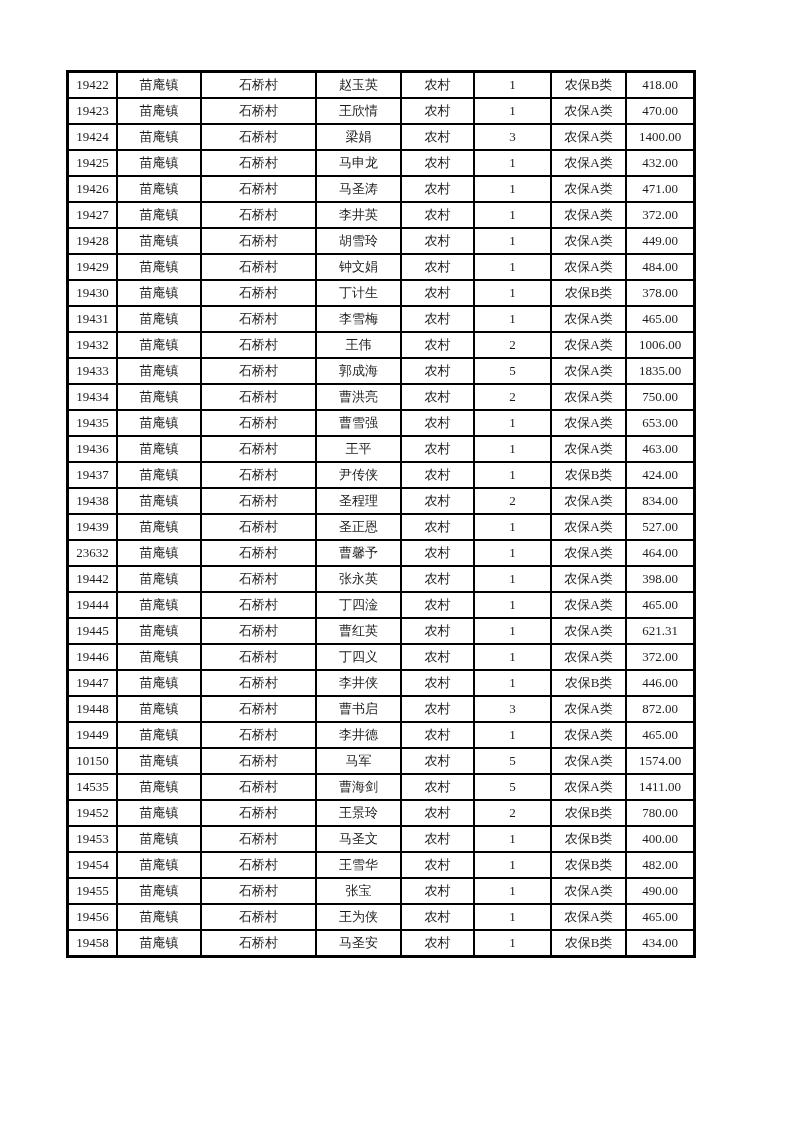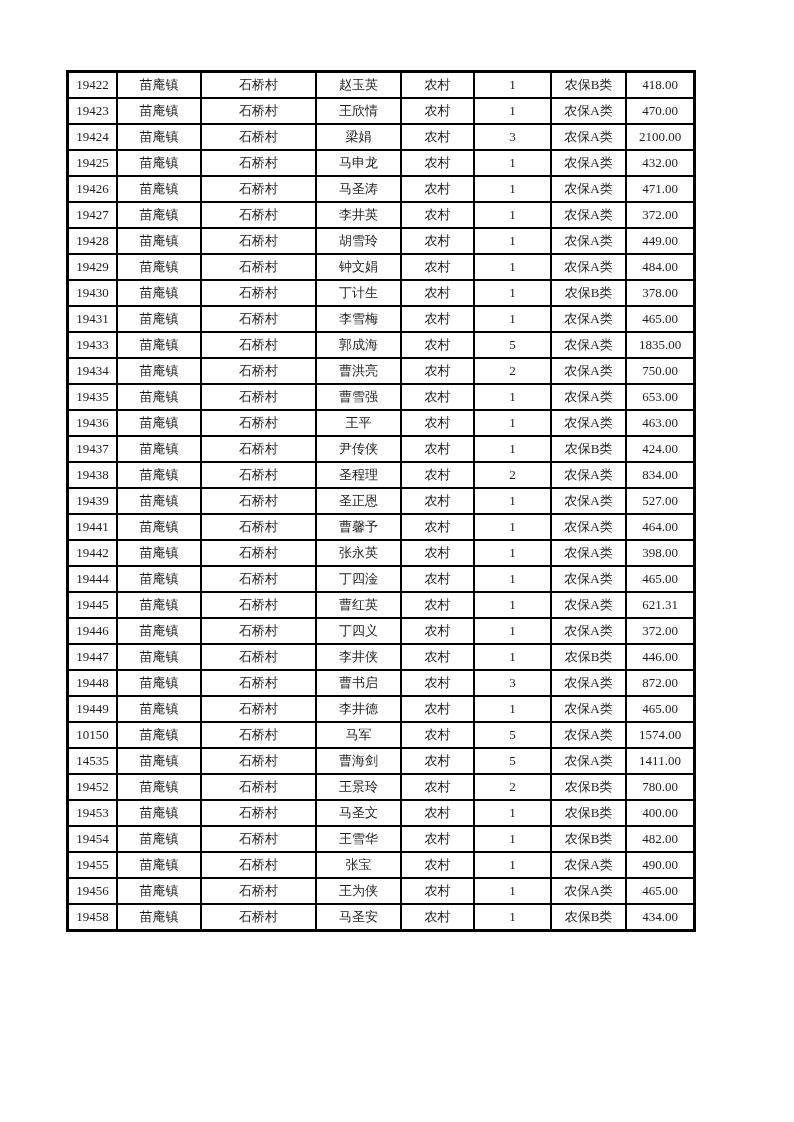--- a/index.html
+++ b/index.html
@@ -83,21 +83,21 @@
           <td>470.00</td>
         </tr>
         <tr>
           <td>19424</td>
           <td>苗庵镇</td>
           <td>石桥村</td>
           <td>梁娟</td>
           <td>农村</td>
           <td>3</td>
           <td>农保A类</td>
-          <td>2100.00</td>
+          <td>1400.00</td>
         </tr>
         <tr>
           <td>19425</td>
           <td>苗庵镇</td>
           <td>石桥村</td>
           <td>马申龙</td>
           <td>农村</td>
           <td>1</td>
           <td>农保A类</td>
           <td>432.00</td>
@@ -156,20 +156,30 @@
           <td>19431</td>
           <td>苗庵镇</td>
           <td>石桥村</td>
           <td>李雪梅</td>
           <td>农村</td>
           <td>1</td>
           <td>农保A类</td>
           <td>465.00</td>
         </tr>
         <tr>
+          <td>19432</td>
+          <td>苗庵镇</td>
+          <td>石桥村</td>
+          <td>王伟</td>
+          <td>农村</td>
+          <td>2</td>
+          <td>农保A类</td>
+          <td>1006.00</td>
+        </tr>
+        <tr>
           <td>19433</td>
           <td>苗庵镇</td>
           <td>石桥村</td>
           <td>郭成海</td>
           <td>农村</td>
           <td>5</td>
           <td>农保A类</td>
           <td>1835.00</td>
         </tr>
         <tr>
@@ -226,21 +236,21 @@
           <td>19439</td>
           <td>苗庵镇</td>
           <td>石桥村</td>
           <td>圣正恩</td>
           <td>农村</td>
           <td>1</td>
           <td>农保A类</td>
           <td>527.00</td>
         </tr>
         <tr>
-          <td>19441</td>
+          <td>23632</td>
           <td>苗庵镇</td>
           <td>石桥村</td>
           <td>曹馨予</td>
           <td>农村</td>
           <td>1</td>
           <td>农保A类</td>
           <td>464.00</td>
         </tr>
         <tr>
           <td>19442</td>

